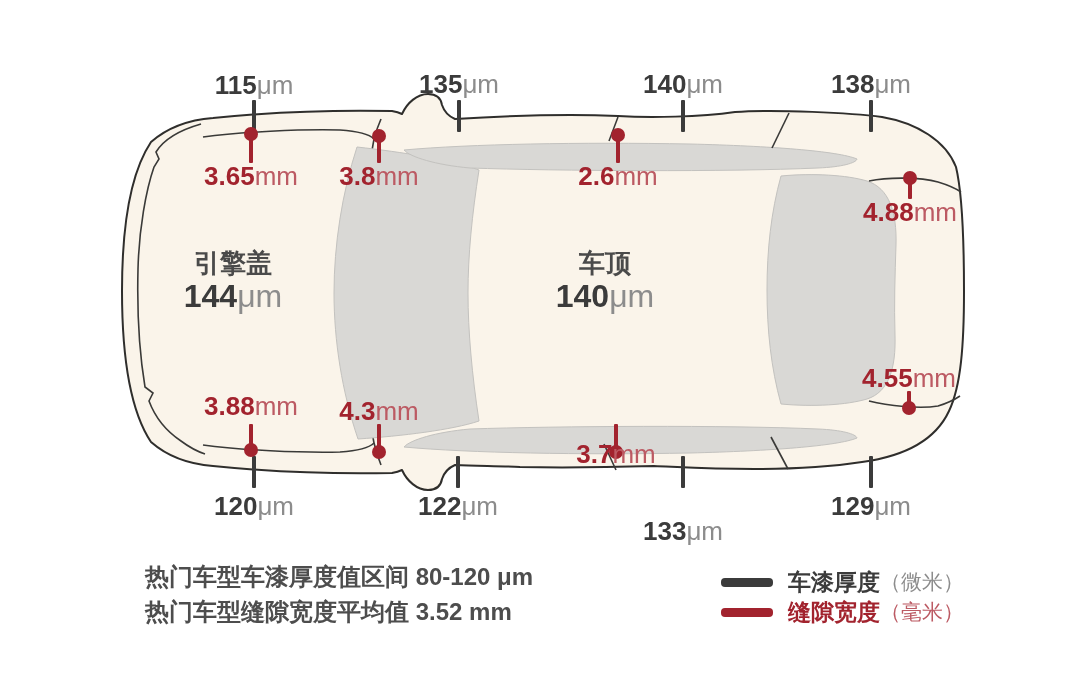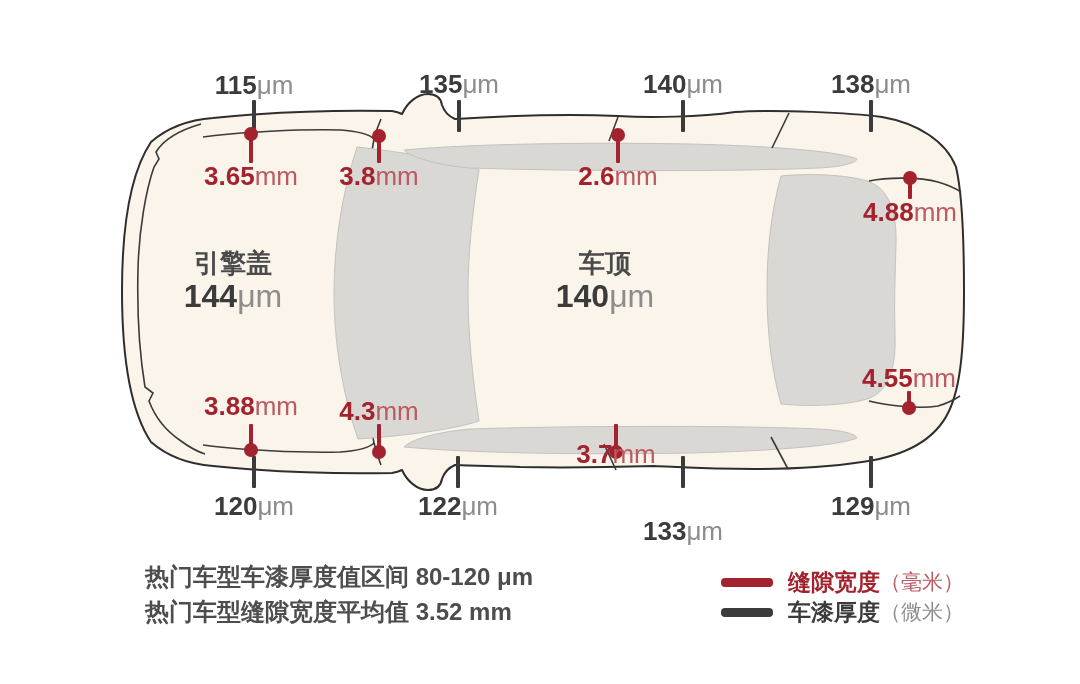--- a/index.html
+++ b/index.html
@@ -189,24 +189,24 @@
     <span class="name">车顶</span>
     <span><span class="val">140</span><span class="val unit">μm</span></span>
   </div>
 
   <div class="notes">
     <div>热门车型车漆厚度值区间 80-120 μm</div>
     <div>热门车型缝隙宽度平均值 3.52 mm</div>
   </div>
 
   <div class="legend">
+    <div class="legend-row paint">
+      <span class="legend-bar paint"></span>
+      <span class="label">车漆厚度</span>
+      <span class="unit">（微米）</span>
+    </div>
     <div class="legend-row gap">
       <span class="legend-bar gap"></span>
       <span class="label">缝隙宽度</span>
       <span class="unit">（毫米）</span>
     </div>
-    <div class="legend-row paint">
-      <span class="legend-bar paint"></span>
-      <span class="label">车漆厚度</span>
-      <span class="unit">（微米）</span>
-    </div>
   </div>
 </div>
 
 </body></html>

